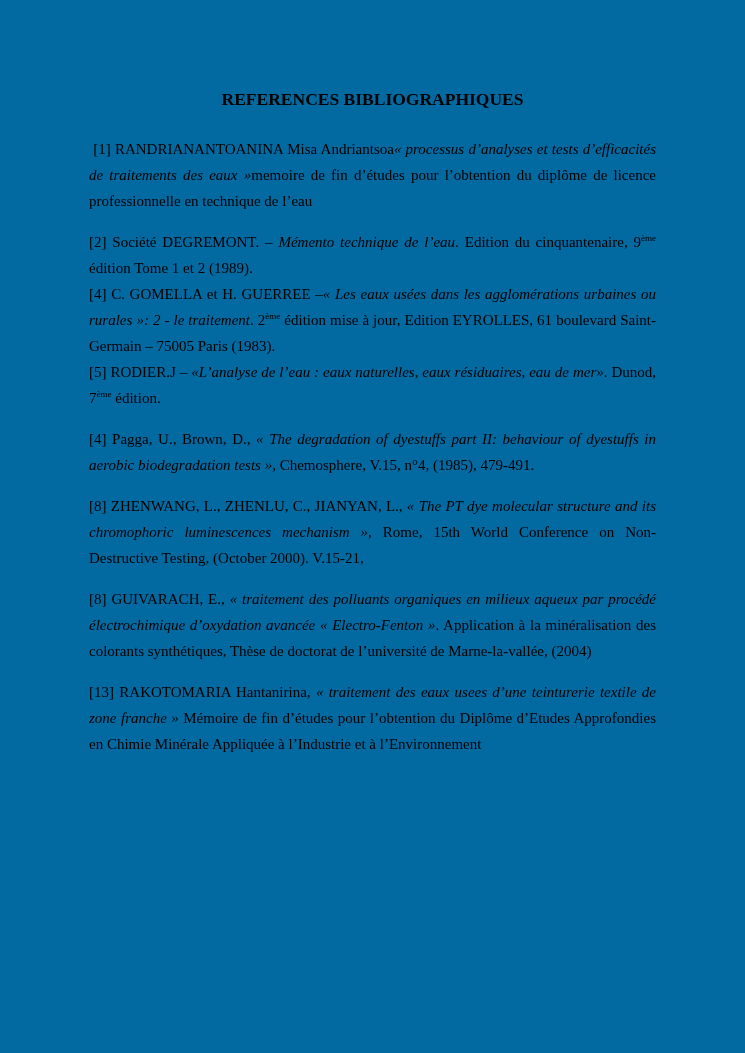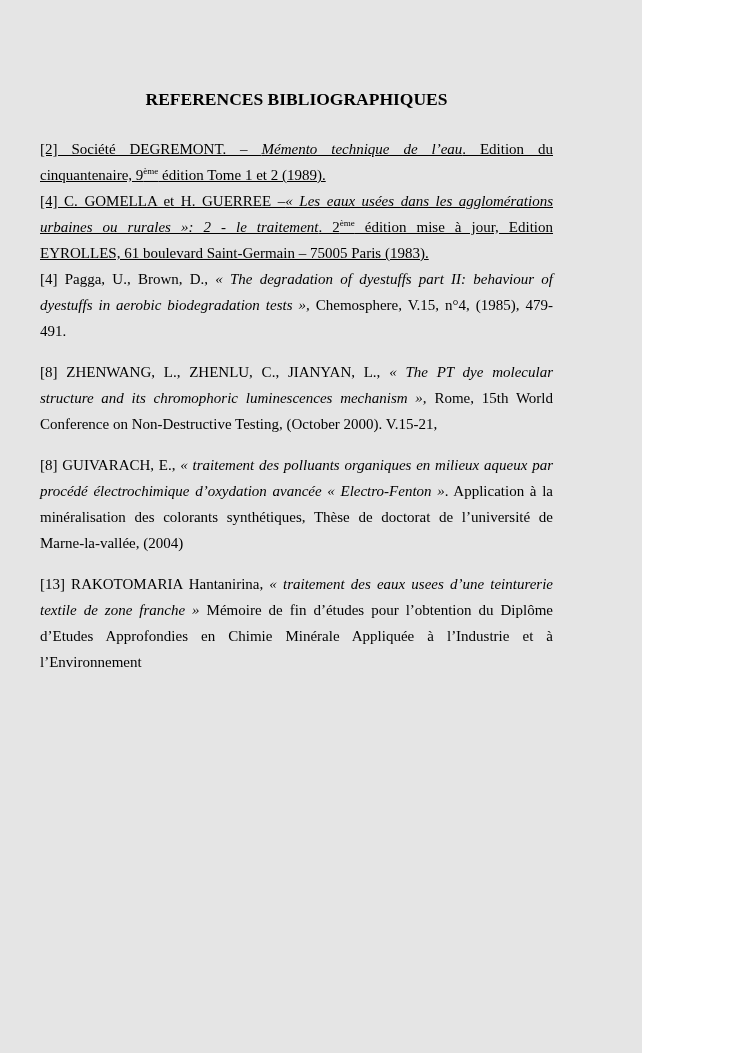--- a/index.html
+++ b/index.html
@@ -2,61 +2,62 @@
 <html><head>
 <meta charset="utf-8">
 <style>
   html, body {
     margin: 0;
     padding: 0;
     background: #ffffff;
   }
   .page {
     position: relative;
-    width: 642px;
+    width: 745px;
     height: 1053px;
-    background: #e5e5e5;
+    background: #0369a1;
     box-sizing: border-box;
-    padding: 88px 89px 0 40px;
+    padding: 88px 89px 0 89px;
     font-family: "Liberation Serif", "DejaVu Serif", serif;
     font-size: 15px;
     color: #000000;
     overflow: hidden;
   }
   .doc-title {
     text-align: center;
     font-weight: bold;
     font-size: 17.5px;
     line-height: 22px;
     margin: 0 0 26px 0;
   }
   .ref {
     margin: 0 0 15px 0;
     text-align: justify;
     line-height: 26px;
   }
   .ref.tight {
     margin-bottom: 0;
-    text-decoration: underline;
   }
   .ref em {
     font-style: italic;
   }
   .ref sup {
     font-size: 0.6em;
     line-height: 0;
     vertical-align: super;
   }
 </style>
 </head>
 <body>
 
 <div class="page">
   <h1 class="doc-title">REFERENCES BIBLIOGRAPHIQUES</h1>
   <div>
+      <p class="ref"><span>&nbsp;[1] RANDRIANANTOANINA Misa Andriantsoa</span><em>« processus d’analyses et tests d’efficacités de traitements des eaux »</em><span>memoire de fin d’études pour l’obtention du diplôme de licence professionnelle en technique de l’eau</span></p>
       <p class="ref tight"><span>[2] Société DEGREMONT. – </span><em>Mémento technique de l’eau</em><span>. Edition du cinquantenaire, 9</span><sup>ème</sup><span> édition Tome 1 et 2 (1989).</span></p>
       <p class="ref tight"><span>[4] C. GOMELLA et H. GUERREE –</span><em>« Les eaux usées dans les agglomérations urbaines ou rurales »: 2 - le traitement</em><span>. 2</span><sup>ème</sup><span> édition mise à jour, Edition EYROLLES, 61 boulevard Saint-Germain – 75005 Paris (1983).</span></p>
+      <p class="ref"><span>[5] RODIER.J – </span><em>«L’analyse de l’eau : eaux naturelles, eaux résiduaires, eau de mer»</em><span>. Dunod, 7</span><sup>ème</sup><span> édition.</span></p>
       <p class="ref"><span>[4] Pagga, U., Brown, D., </span><em>« The degradation of dyestuffs part II: behaviour of dyestuffs in aerobic biodegradation tests », </em><span>Chemosphere, V.15, n°4, (1985), 479-491.</span></p>
       <p class="ref"><span>[8] ZHENWANG, L., ZHENLU, C., JIANYAN, L., </span><em>« The PT dye molecular structure and its chromophoric luminescences mechanism », </em><span>Rome, 15th World Conference on Non-Destructive Testing, (October 2000). V.15-21,</span></p>
       <p class="ref"><span>[8] GUIVARACH, E., </span><em>« traitement des polluants organiques en milieux aqueux par procédé électrochimique d’oxydation avancée « Electro-Fenton »</em><span>. Application à la minéralisation des colorants synthétiques, Thèse de doctorat de l’université de Marne-la-vallée, (2004)</span></p>
       <p class="ref"><span>[13] RAKOTOMARIA Hantanirina, </span><em>« traitement des eaux usees d’une teinturerie textile de zone franche » </em><span>Mémoire de fin d’études pour l’obtention du Diplôme d’Etudes Approfondies en Chimie Minérale Appliquée à l’Industrie et à l’Environnement</span></p>
     </div>
 </div>
 
 </body></html>

